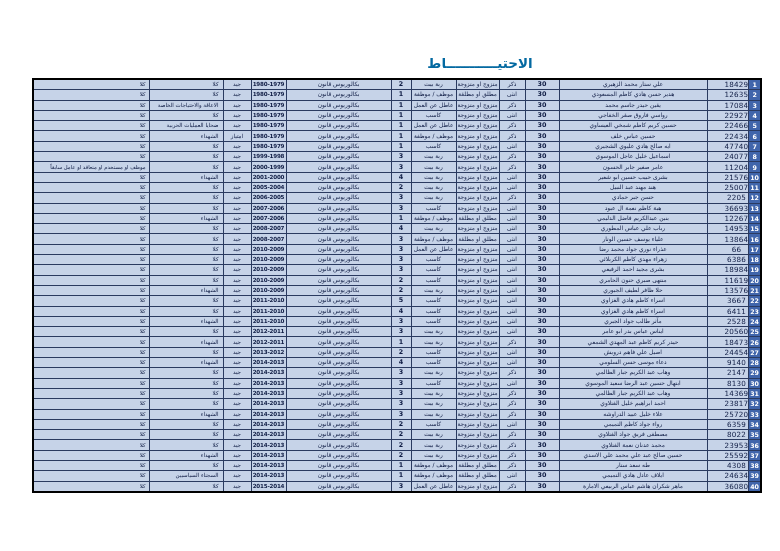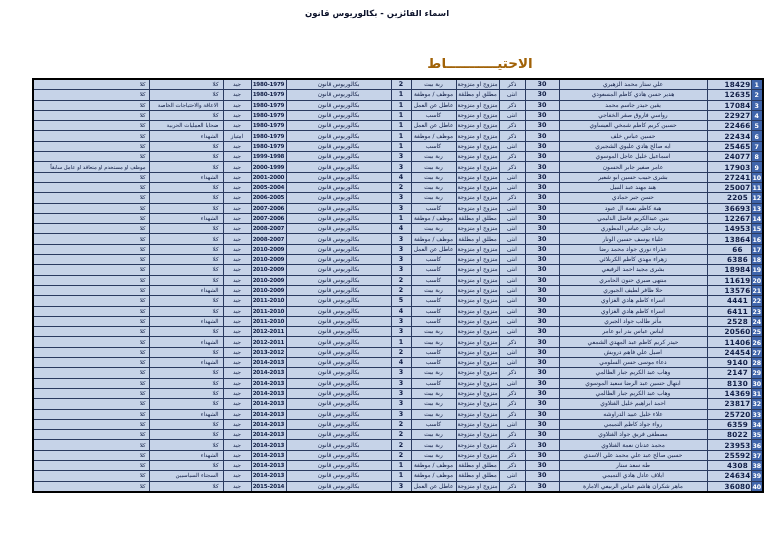--- a/index.html
+++ b/index.html
@@ -8,51 +8,50 @@
     font-family:"DejaVu Sans",sans-serif;overflow:hidden;
   }
   
   .title-block{
     position:absolute;left:272px;top:8px;width:210px;
     text-align:center;color:#0d132b;font-weight:bold;
     font-size:8.5px;line-height:11.5px;direction:rtl;
   }
   .section-heading{
     position:absolute;left:415px;top:55px;width:130px;
-    text-align:center;color:#a16207;font-weight:bold;
+    text-align:center;color:#0369a1;font-weight:bold;
     font-size:13.5px;direction:rtl;
   }
   
   .tbl-wrap{position:absolute;left:32px;top:78px;}
   table{
     border-collapse:collapse;table-layout:fixed;direction:rtl;
     border:2px solid #000000;
   }
   td{
     border:1px solid #2a3a60;background:#c6d3e8;color:#101d45;
     padding:0;height:9.3px;line-height:9px;text-align:center;
     font-size:5.8px;white-space:nowrap;overflow:visible;
     font-family:"DejaVu Sans",sans-serif;
   }
   td.c-num{background:#4065ab;color:#ffffff;font-weight:bold;font-size:6.3px;}
-  td.c-id{font-weight:bold;font-size:7.2px;letter-spacing:.2px;padding-left:17px;}
+  td.c-id{font-weight:normal;font-size:7.2px;letter-spacing:.2px;padding-left:17px;}
   td.c-name{font-size:5.9px;}
   td.c-age{font-weight:bold;font-size:6.4px;}
   td.c-count{font-weight:bold;font-size:6.4px;}
   td.c-years{font-weight:bold;font-size:5.6px;letter-spacing:-.2px;}
   td.c-degree{font-size:5.9px;}
   td.c-grade{font-size:5.6px;}
   td.c-cat{text-align:right;padding-left:0;padding-right:4px;font-size:5.5px;}
   td.c-note{text-align:right;padding-right:3px;font-size:5.3px;}
 </style>
 </head>
 <body>
 
 <div class="title-block">
-  <div>اسماء الفائزين - بكالوريوس قانون</div>
 </div>
 
 <div class="section-heading">الاحتيـــــــــــاط</div>
 
 <div class="tbl-wrap">
   <table>
     <colgroup id="cols">
         <col style="width: 12px;">
         <col style="width: 39px;">
         <col style="width: 148px;">
@@ -153,21 +152,21 @@
           <td class="c-job">موظف / موظفة</td>
           <td class="c-count">1</td>
           <td class="c-degree">بكالوريوس قانون</td>
           <td class="c-years">1980-1979</td>
           <td class="c-grade">امتياز</td>
           <td class="c-cat">الشهداء</td>
           <td class="c-note">كلا</td>
         </tr>
         <tr>
           <td class="c-num">7</td>
-          <td class="c-id">25465</td>
+          <td class="c-id">47740</td>
           <td class="c-name">ايه صالح هادي عليوي الشجيري</td>
           <td class="c-age">30</td>
           <td class="c-gender">انثى</td>
           <td class="c-marital">متزوج او متزوجة</td>
           <td class="c-job">كاسب</td>
           <td class="c-count">1</td>
           <td class="c-degree">بكالوريوس قانون</td>
           <td class="c-years">1980-1979</td>
           <td class="c-grade">جيد</td>
           <td class="c-cat">كلا</td>
@@ -183,36 +182,36 @@
           <td class="c-job">ربة بيت</td>
           <td class="c-count">3</td>
           <td class="c-degree">بكالوريوس قانون</td>
           <td class="c-years">1999-1998</td>
           <td class="c-grade">جيد</td>
           <td class="c-cat">كلا</td>
           <td class="c-note">كلا</td>
         </tr>
         <tr>
           <td class="c-num">9</td>
-          <td class="c-id">17903</td>
+          <td class="c-id">11204</td>
           <td class="c-name">عامر صغير جابر الحسون</td>
           <td class="c-age">30</td>
           <td class="c-gender">ذكر</td>
           <td class="c-marital">متزوج او متزوجة</td>
           <td class="c-job">ربة بيت</td>
           <td class="c-count">3</td>
           <td class="c-degree">بكالوريوس قانون</td>
           <td class="c-years">2000-1999</td>
           <td class="c-grade">جيد</td>
           <td class="c-cat">كلا</td>
           <td class="c-note">موظف او مستخدم او متعاقد او عامل سابقاً</td>
         </tr>
         <tr>
           <td class="c-num">10</td>
-          <td class="c-id">27241</td>
+          <td class="c-id">21576</td>
           <td class="c-name">بشرى حبيب حسين ابو شعير</td>
           <td class="c-age">30</td>
           <td class="c-gender">انثى</td>
           <td class="c-marital">متزوج او متزوجة</td>
           <td class="c-job">ربة بيت</td>
           <td class="c-count">4</td>
           <td class="c-degree">بكالوريوس قانون</td>
           <td class="c-years">2001-2000</td>
           <td class="c-grade">جيد</td>
           <td class="c-cat">الشهداء</td>
@@ -378,21 +377,21 @@
           <td class="c-job">ربة بيت</td>
           <td class="c-count">2</td>
           <td class="c-degree">بكالوريوس قانون</td>
           <td class="c-years">2010-2009</td>
           <td class="c-grade">جيد</td>
           <td class="c-cat">الشهداء</td>
           <td class="c-note">كلا</td>
         </tr>
         <tr>
           <td class="c-num">22</td>
-          <td class="c-id">4441</td>
+          <td class="c-id">3667</td>
           <td class="c-name">اسراء كاظم هادي الغزاوي</td>
           <td class="c-age">30</td>
           <td class="c-gender">انثى</td>
           <td class="c-marital">متزوج او متزوجة</td>
           <td class="c-job">كاسب</td>
           <td class="c-count">5</td>
           <td class="c-degree">بكالوريوس قانون</td>
           <td class="c-years">2011-2010</td>
           <td class="c-grade">جيد</td>
           <td class="c-cat">كلا</td>
@@ -438,21 +437,21 @@
           <td class="c-job">ربة بيت</td>
           <td class="c-count">3</td>
           <td class="c-degree">بكالوريوس قانون</td>
           <td class="c-years">2012-2011</td>
           <td class="c-grade">جيد</td>
           <td class="c-cat">كلا</td>
           <td class="c-note">كلا</td>
         </tr>
         <tr>
           <td class="c-num">26</td>
-          <td class="c-id">11406</td>
+          <td class="c-id">18473</td>
           <td class="c-name">حيدر كريم كاظم عبد المهدي الشمعي</td>
           <td class="c-age">30</td>
           <td class="c-gender">ذكر</td>
           <td class="c-marital">متزوج او متزوجة</td>
           <td class="c-job">ربة بيت</td>
           <td class="c-count">1</td>
           <td class="c-degree">بكالوريوس قانون</td>
           <td class="c-years">2012-2011</td>
           <td class="c-grade">جيد</td>
           <td class="c-cat">الشهداء</td>

